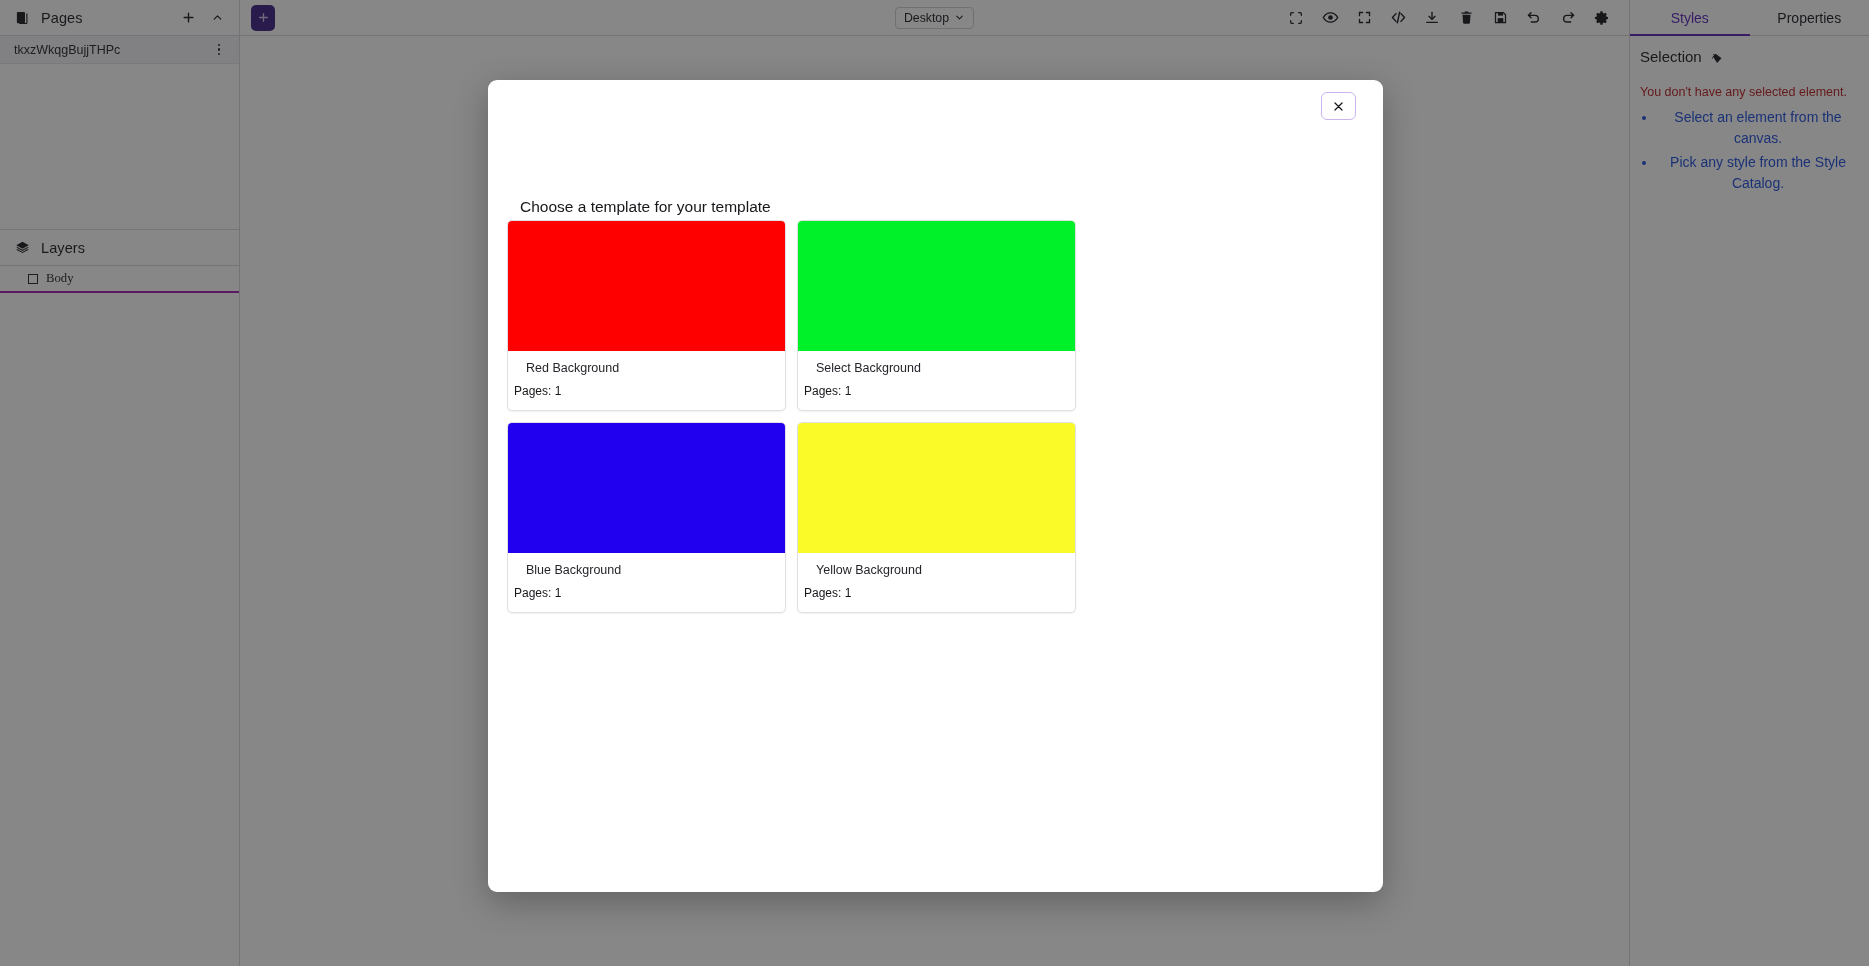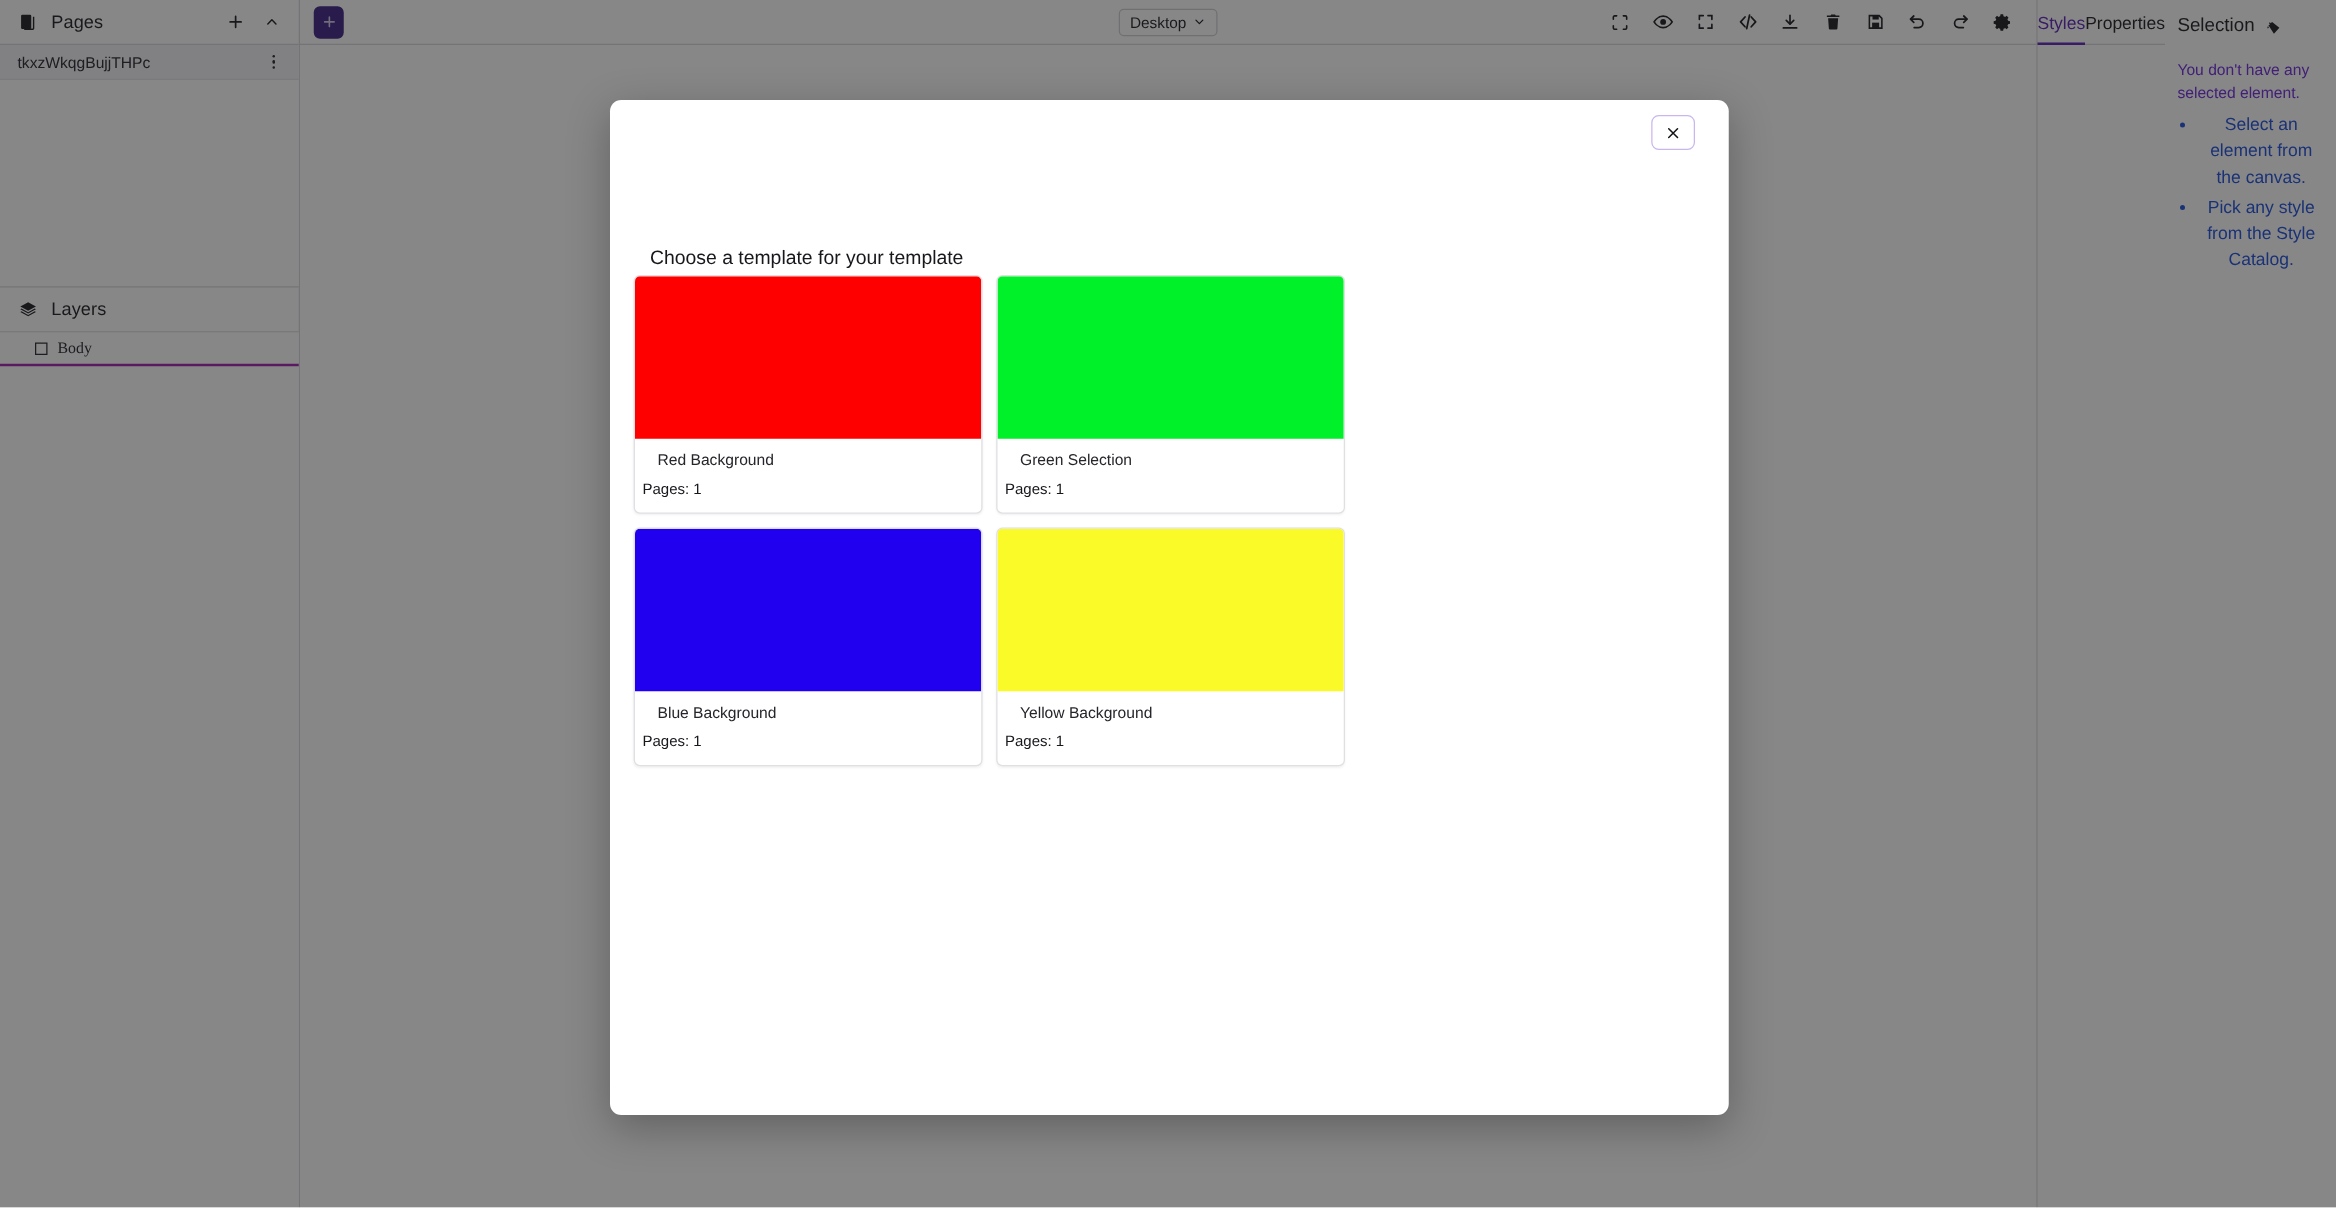--- a/index.html
+++ b/index.html
@@ -168,21 +168,21 @@
   }
 
   
   .rightpanel {
     width: 240px;
     flex: 0 0 240px;
     height: 966px;
     border-left: 1px solid #d7d7d9;
     background: #ffffff;
     display: flex;
-    flex-direction: row;
+    flex-direction: column;
   }
   .rp-tabs {
     height: 36px;
     flex: 0 0 36px;
     display: flex;
     border-bottom: 1px solid #d7d7d9;
   }
   .rp-tab {
     flex: 1 1 50%;
     display: flex; align-items: center; justify-content: center;
@@ -197,21 +197,21 @@
     left: 0; right: 0; bottom: -1px;
     height: 2px;
     background: #5b21b6;
   }
   .rp-body { padding: 12px 10px 0 10px; }
   .rp-selection {
     display: flex; align-items: center; gap: 8px;
     font-size: 15px; color: #1a1a1f;
     margin-bottom: 18px;
   }
-  .rp-note { font-size: 12.5px; color: #6d28d9; margin: 0 0 6px 0; line-height: 1.45; }
+  .rp-note { font-size: 12.5px; color: #b91c1c; margin: 0 0 6px 0; line-height: 1.45; }
   .rp-list { margin: 6px 0 0 0; padding-left: 17px; }
   .rp-list li { font-size: 14px; color: #1d4ed8; line-height: 1.5; margin-bottom: 3px; text-align: center; }
 
   
   .overlay {
     position: absolute;
     inset: 0;
     background: rgba(24,24,27,0.52);
     z-index: 50;
   }
@@ -468,21 +468,21 @@
         <div class="tpl-thumb" style="background:#FF0000;"></div>
         <div class="tpl-meta">
           <div class="tpl-name">Red Background</div>
           <div class="tpl-pages">Pages: 1</div>
         </div>
       </div>
 
       <div class="tpl-card">
         <div class="tpl-thumb" style="background:#00F02A;"></div>
         <div class="tpl-meta">
-          <div class="tpl-name">Green Selection</div>
+          <div class="tpl-name">Select Background</div>
           <div class="tpl-pages">Pages: 1</div>
         </div>
       </div>
 
       <div class="tpl-card">
         <div class="tpl-thumb" style="background:#2100F0;"></div>
         <div class="tpl-meta">
           <div class="tpl-name">Blue Background</div>
           <div class="tpl-pages">Pages: 1</div>
         </div>

